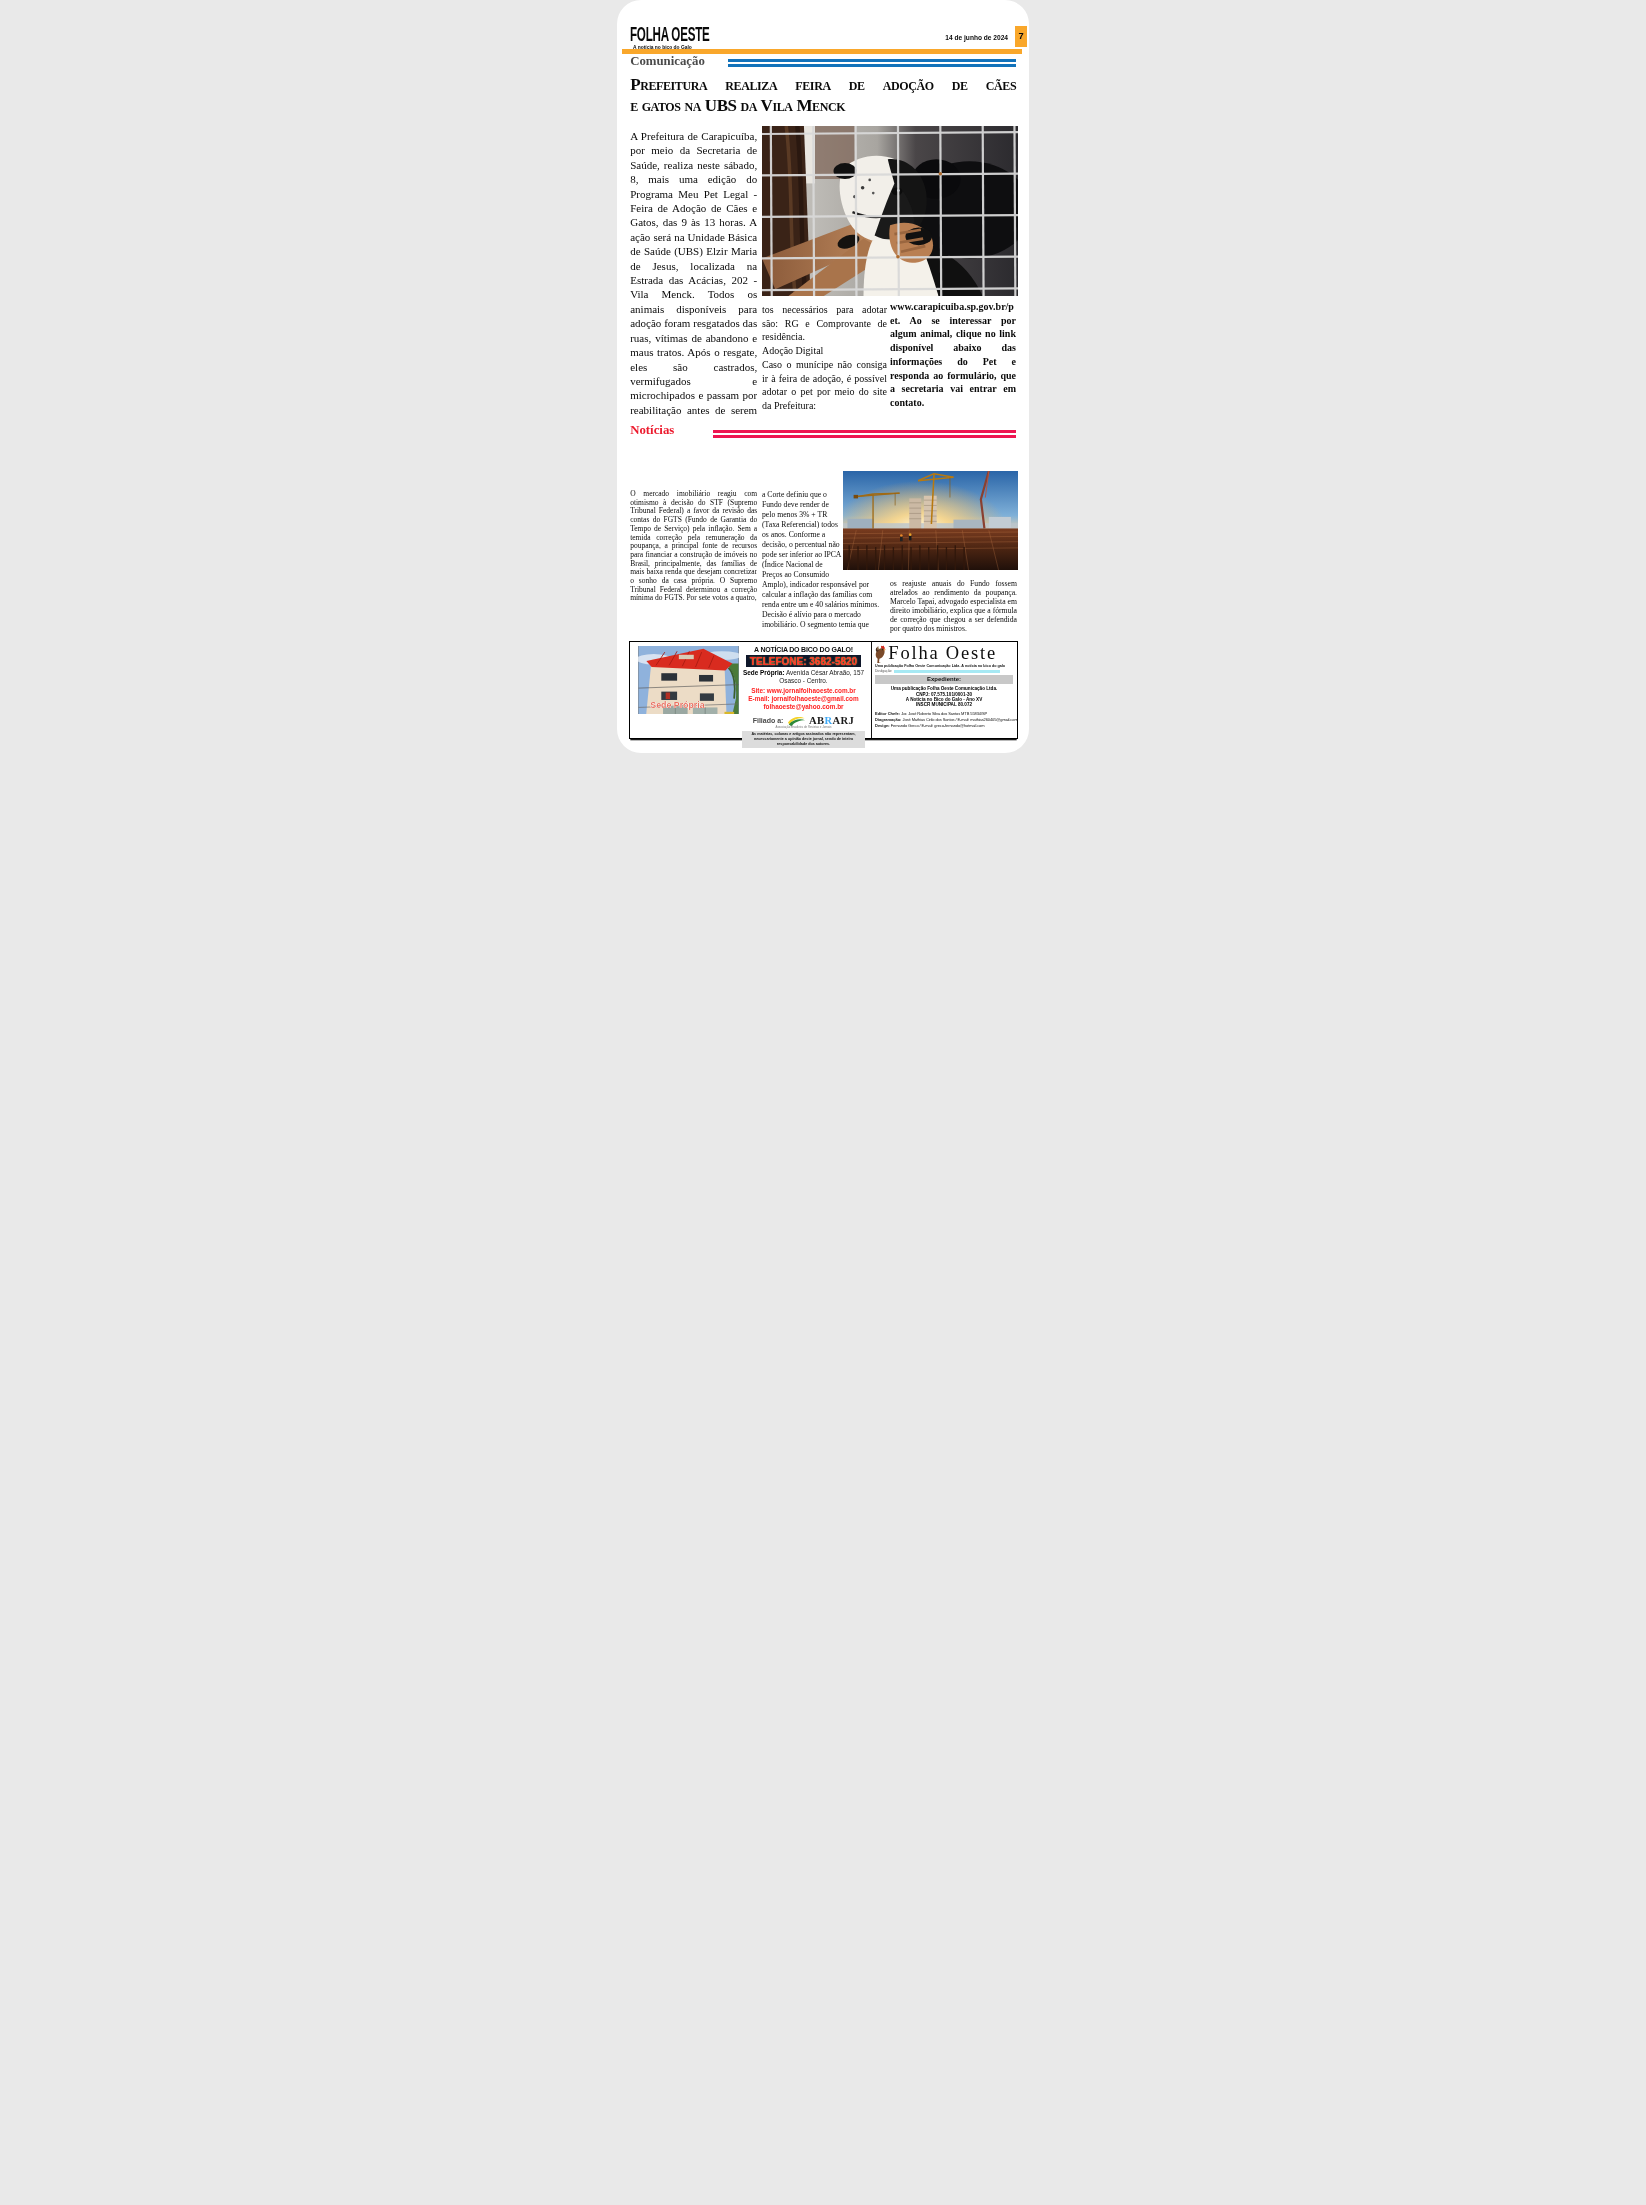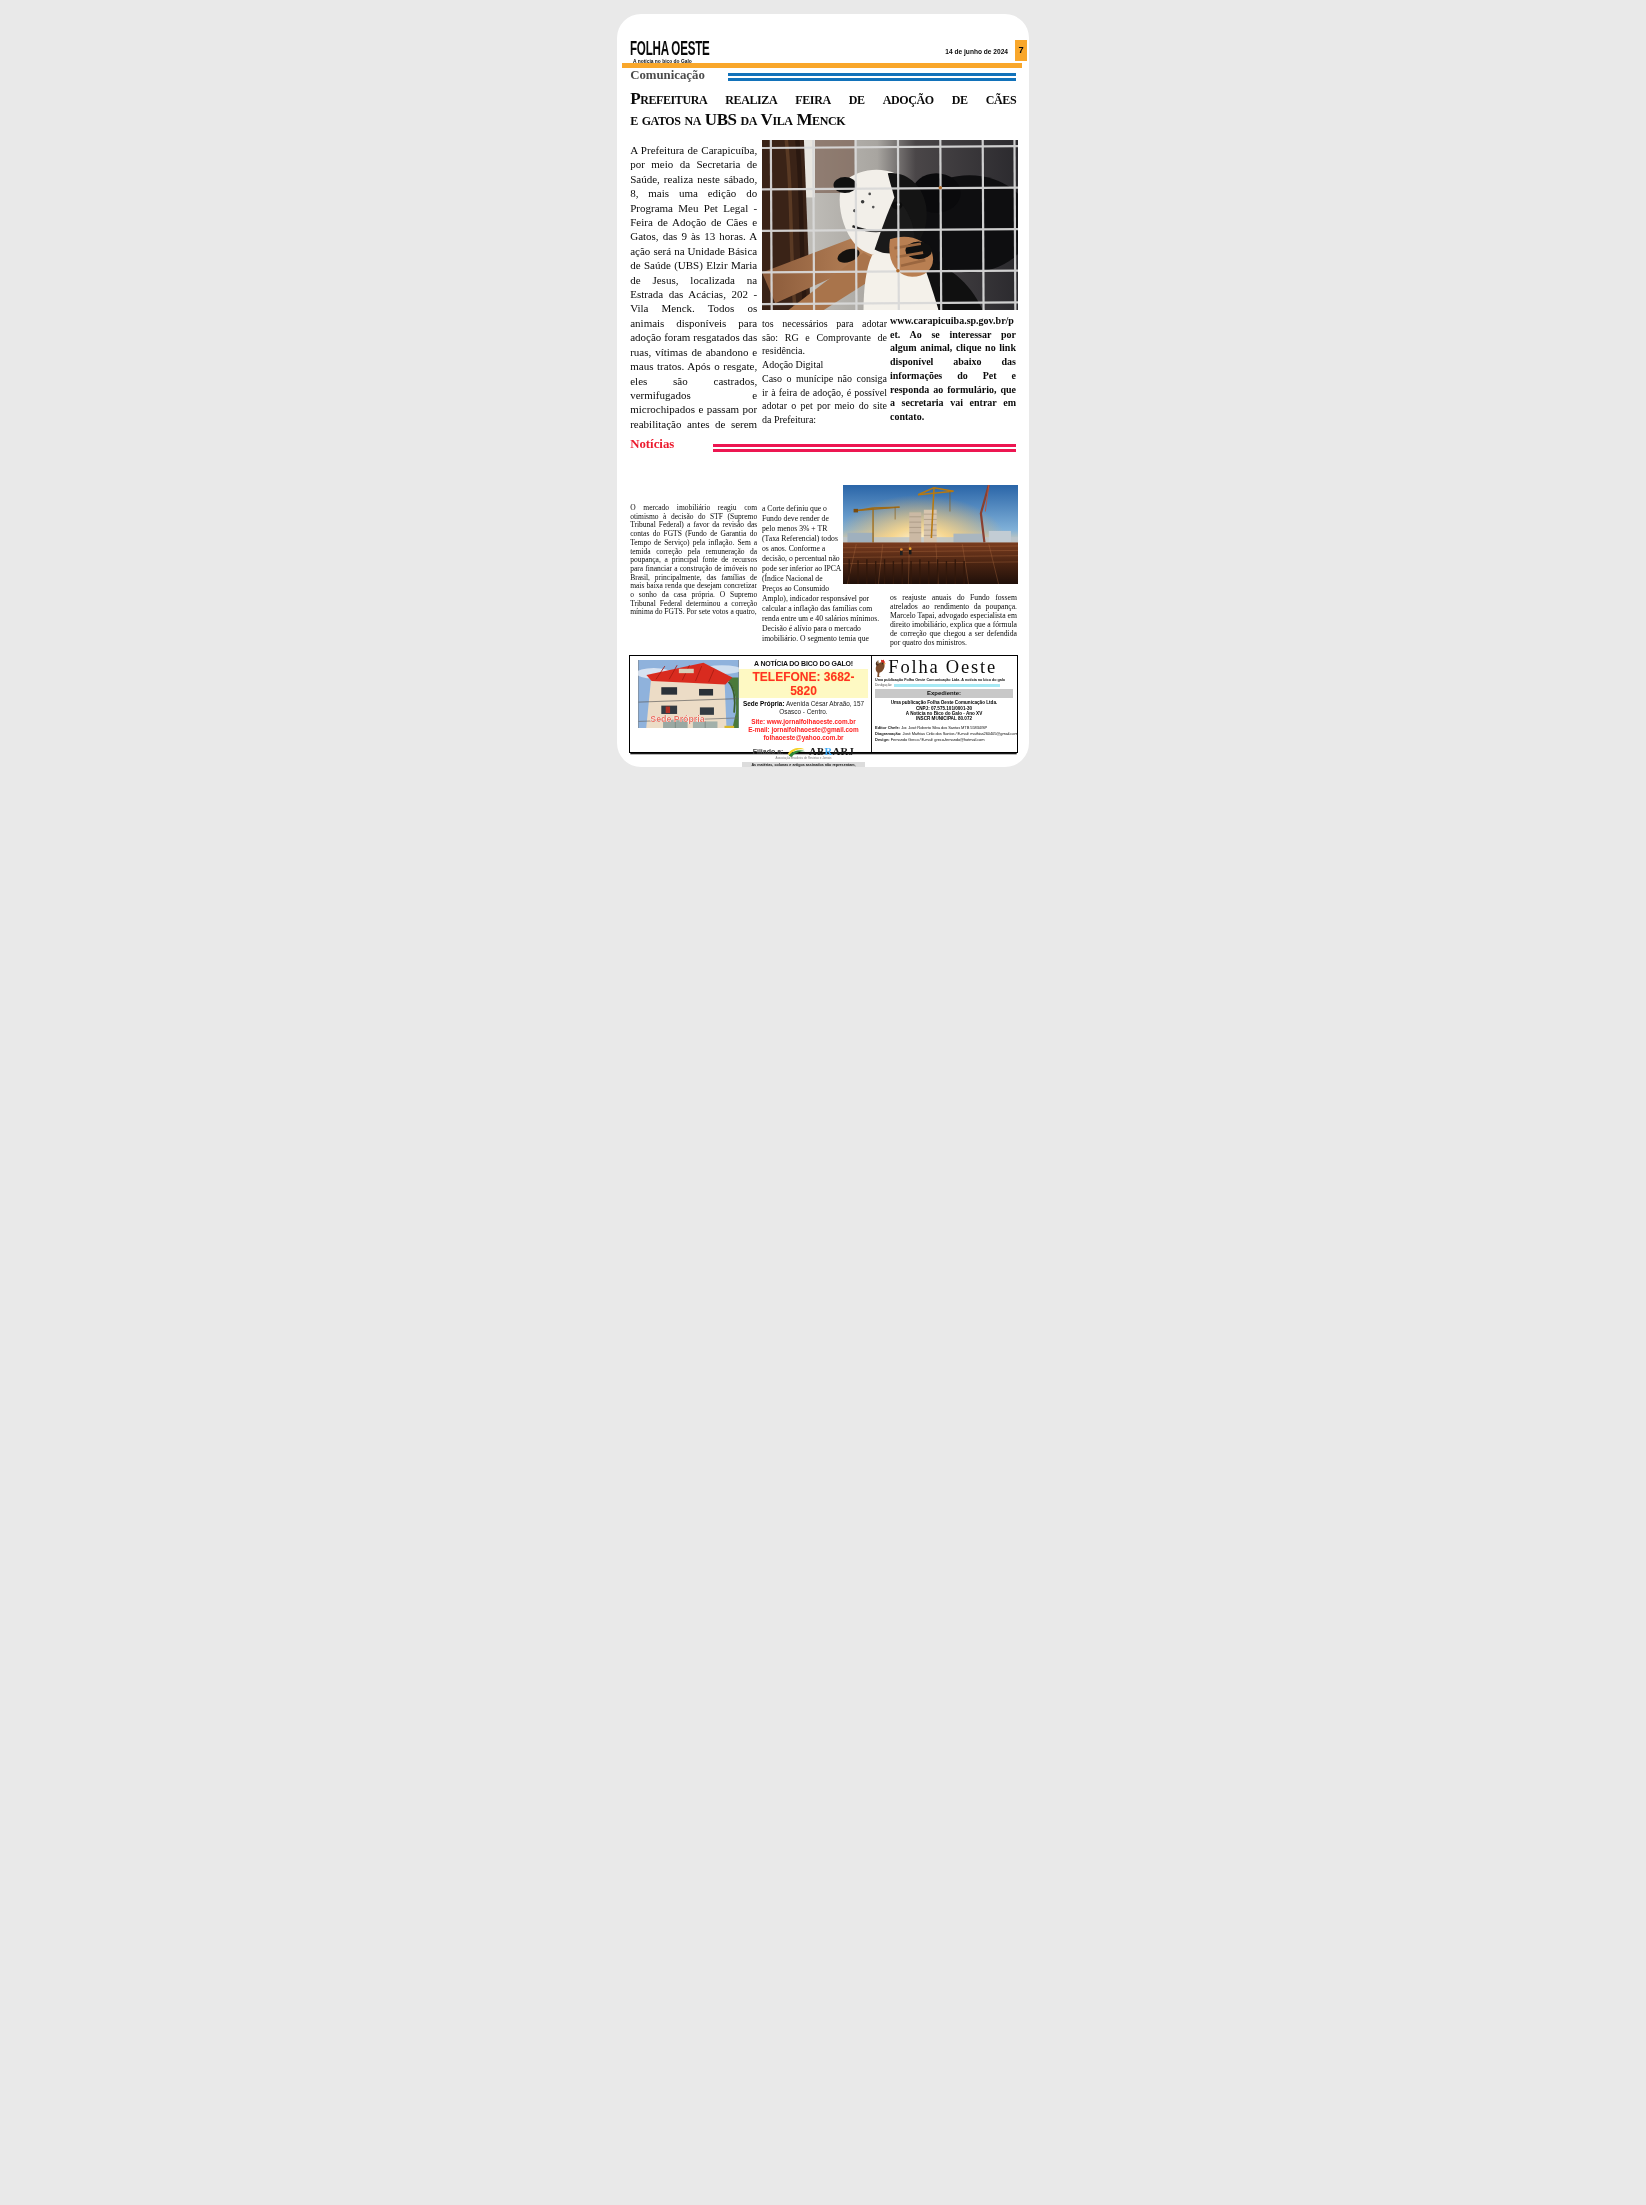--- a/index.html
+++ b/index.html
@@ -1,16 +1,16 @@
 <!DOCTYPE html>
 <html style="font-size:7px"><head>
 <meta charset="utf-8">
 <style>
   html,body{margin:0;padding:0;background:#e9e9e9;}
-  .page{position:relative;width:412px;height:753px;background:#fff;margin:14px auto;overflow:hidden;
+  .page{position:relative;width:412px;height:753px;background:#fff;margin:0 auto;overflow:hidden;
         font-family:"Liberation Serif",serif;color:#0a0a0a;border-radius:24px;}
   .abs{position:absolute;}
 
   
   .masthead{left:13.2px;top:23px;font-family:"Liberation Sans",sans-serif;font-weight:800;
             font-size:20px;letter-spacing:-0.4px;transform:scaleX(.58);transform-origin:0 0;white-space:nowrap;}
   .tagline{left:16px;top:45px;font-family:"Liberation Sans",sans-serif;font-weight:bold;font-size:4.9px;}
   .edition-date{top:34px;right:21px;font-family:"Liberation Sans",sans-serif;font-weight:bold;font-size:6.6px;}
   .page-box{left:398px;top:25.6px;width:12.3px;height:21px;background:#F9A72B;text-align:center;
             font-family:"Liberation Sans",sans-serif;font-weight:bold;font-size:9.3px;line-height:21px;}
@@ -49,22 +49,22 @@
 
   
   .ad-box{left:12px;top:641px;width:387px;height:96px;border:1.3px solid #000;background:#fff;
           box-shadow:0 2.6px 0 -1.3px #1a1a1a;}
   .ad-divider{left:241px;top:0;width:0.9px;height:100%;background:#111;}
   .ad-photo{left:8px;top:4px;width:101px;height:68px;}
   .ad-caption{left:12.3px;bottom:4.4px;font-family:"Liberation Sans",sans-serif;font-weight:bold;font-size:8.8px;
               color:#E8705F;text-shadow:-0.4px 0 #fff,0.4px 0 #fff,0 -0.4px #fff,0 0.4px #fff;}
   .ad-center{left:109px;top:0;width:129px;text-align:center;font-family:"Liberation Sans",sans-serif;}
   .ad-headline{margin-top:4.4px;font-weight:bold;font-size:7px;letter-spacing:-0.2px;color:#111;}
-  .ad-phone{display:inline-block;margin-top:1.8px;background:#fef9c3;color:#FF3126;font-weight:bold;
-            font-size:12px;padding:0.4px 3.5px;text-shadow:0 0 1.3px #ffe95e;}
+  .ad-phone{display:inline-block;margin-top:1.8px;background:#0f172a;color:#FF3126;font-weight:bold;
+            font-size:10px;padding:0.4px 3.5px;text-shadow:0 0 1.3px #ffe95e;}
   .ad-addr{margin-top:2.2px;font-size:6.4px;line-height:8px;color:#222;}
   .ad-addr b{color:#000;}
   .ad-links{margin-top:2.2px;font-weight:bold;font-size:6.4px;line-height:8px;color:#FF2222;}
   .ad-affil{margin-top:2.2px;display:flex;align-items:center;justify-content:center;gap:3.5px;}
   .affil-label{font-size:7px;font-weight:bold;color:#4a4a4a;}
   .abrarj-text{font-family:"Liberation Serif",serif;font-weight:bold;font-size:10.6px;color:#1a1a1a;letter-spacing:0.4px;}
   .abrarj-text .blue{color:#3FA9F5;}
   .abrarj-sub{font-size:2.9px;color:#777;margin-top:-1.3px;}
   .ad-disclaimer{margin:1.8px 2.6px 0 2.6px;background:#DCDCDC;font-weight:bold;font-size:3.7px;line-height:4.9px;
                  color:#111;padding:0.9px 1.8px;}

